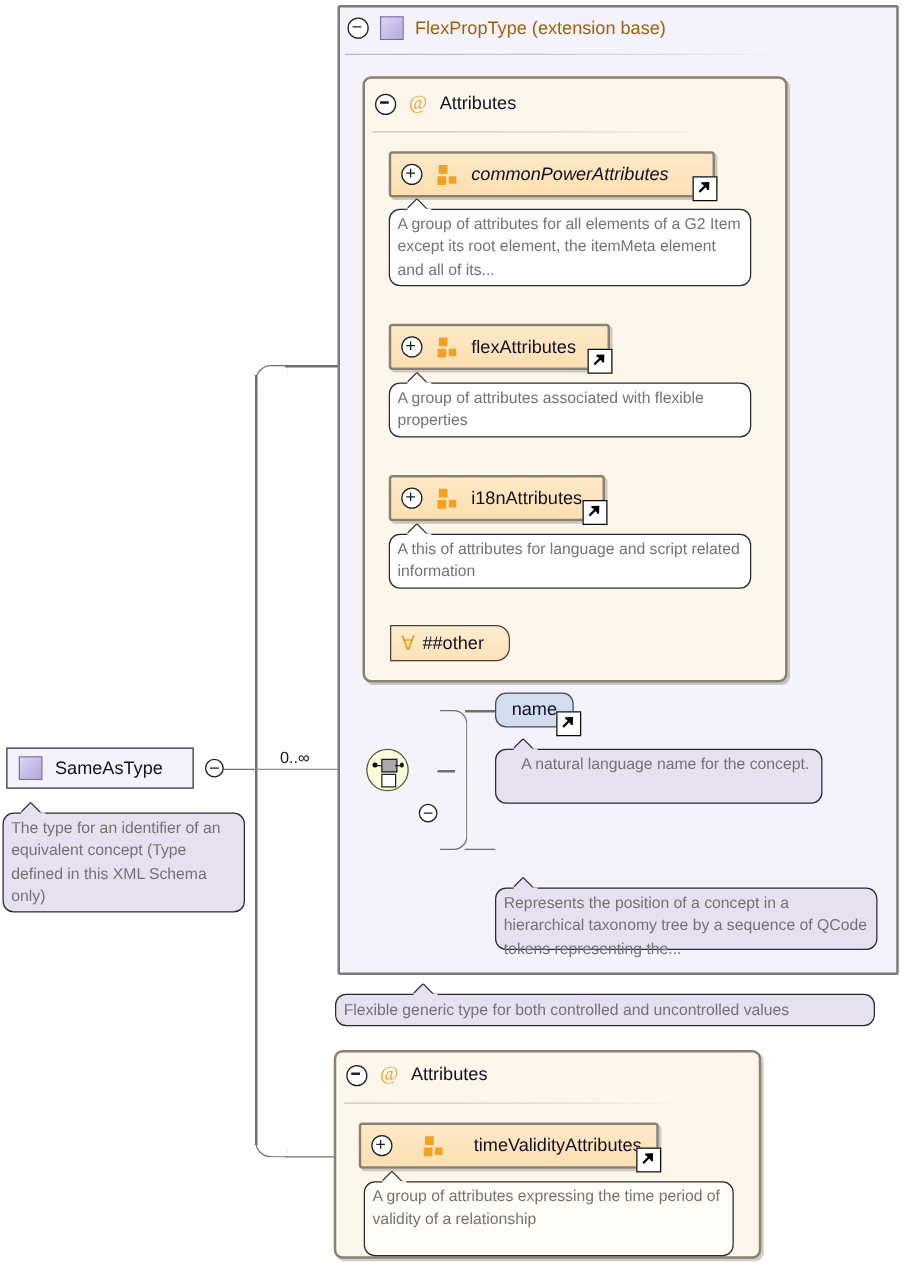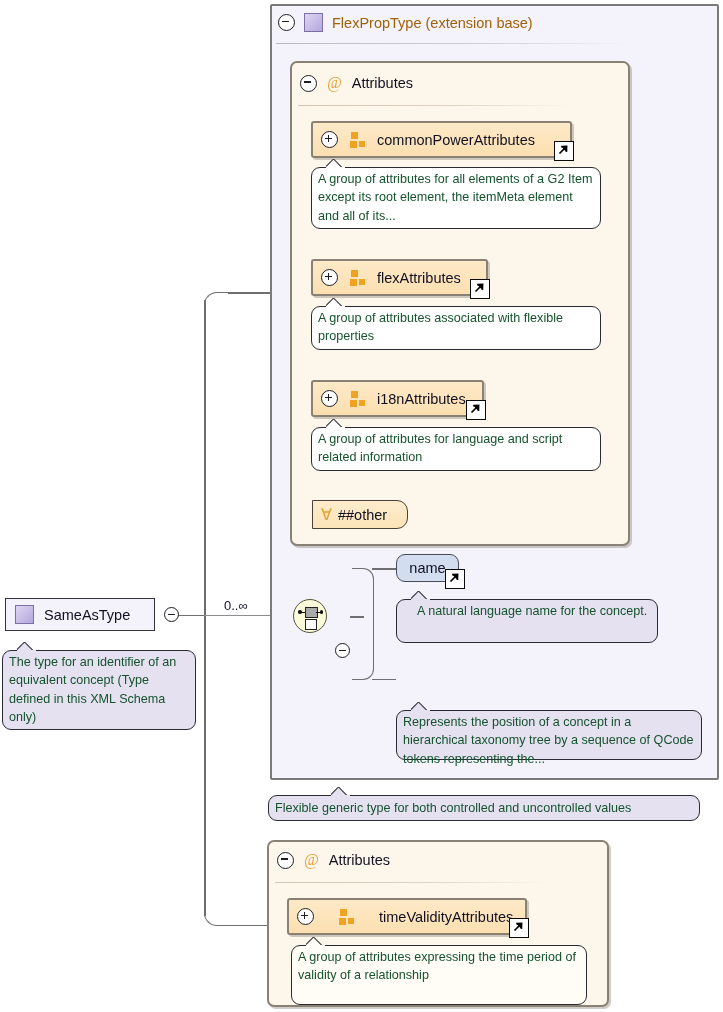--- a/index.html
+++ b/index.html
@@ -103,21 +103,21 @@
     background: linear-gradient(135deg, #ddd6f2 0%, #b4a6dd 100%);
     border: 1px solid #7b6fa6;
   }
 
   
   .doc {
     border: 1.3px solid #2a2a33;
     border-radius: 9px;
     font-size: 12.6px;
     line-height: 18.3px;
-    color: #14532d;
+    color: #737373;
     padding: 2px 5px 2px 6px;
   }
   .doc-purple { background: #e5e1f0; }
   .doc-white  { background: #ffffff; }
   .doc-cream  { background: #fffdf6; }
   
   .doc-tail {
     position: absolute;
     top: -9px;
     width: 19px;
@@ -303,21 +303,21 @@
 
     <div class="attr-panel abs" style="left:18px; top:55px; width:340px; height:485px;">
 
       <div class="abs" style="left:8px; top:11px; display:flex; align-items:center; gap:10px;">
         <div class="pm"></div>
         <div class="at-glyph">@</div>
         <div class="attr-title">Attributes</div>
       </div>
       <div class="attr-sep abs" style="left:6px; top:42px; width:275px;"></div>
 
-      <div class="grp-box abs" style="left:19px; top:58px; width:261px; height:37px; display:flex; align-items:center; padding-left:8px; gap:11px;">
+      <div class="grp-box abs" style="left:19px; top:58px; width:261px; height:37px; display:flex; align-items:center; padding-left:8px; gap:11px;font-style:italic;">
         <div class="pm plus"></div>
         <div class="grp-icon">
             <s class="a"></s>
             <s class="b"></s>
             <s class="c"></s>
           </div>
         <div class="grp-label">commonPowerAttributes</div>
         <div class="link-badge" style="left:241px; top:18px;">
           <svg width="16" height="16" viewBox="0 0 16 16">
               <path d="M4.5 11.5 L11 5 M6.2 4.6 L11.6 4.4 L11.4 9.9" stroke="#000" stroke-width="1.7" fill="none"></path>
@@ -372,21 +372,21 @@
               <path d="M11.6 4.4 L11.4 9.9 L6.2 4.6 Z" fill="#000"></path>
             </svg>
         </div>
       </div>
 
       <div class="doc doc-white abs" style="left:19px; top:364px; width:290px; height:44px;">
         <div class="doc-tail tail-white" style="left:14px;">
             <i></i>
           </div>
         <div class="doc-tail-mask mask-white" style="left:14px; top:-1px;"></div>
-        <span>A group of attributes for language and script related information</span>
+        <span>A this of attributes for language and script related information</span>
       </div>
 
       <div class="any-box abs" style="left:20px; top:437px; width:96px; height:29px; display:flex; align-items:center; padding-left:8px; gap:6px;">
         <div class="forall">∀</div>
         <div class="any-label">##other</div>
       </div>
     </div>
 
     <div class="seq-circle abs" style="left:21px; top:593px;">
       <div class="bar l"></div>

